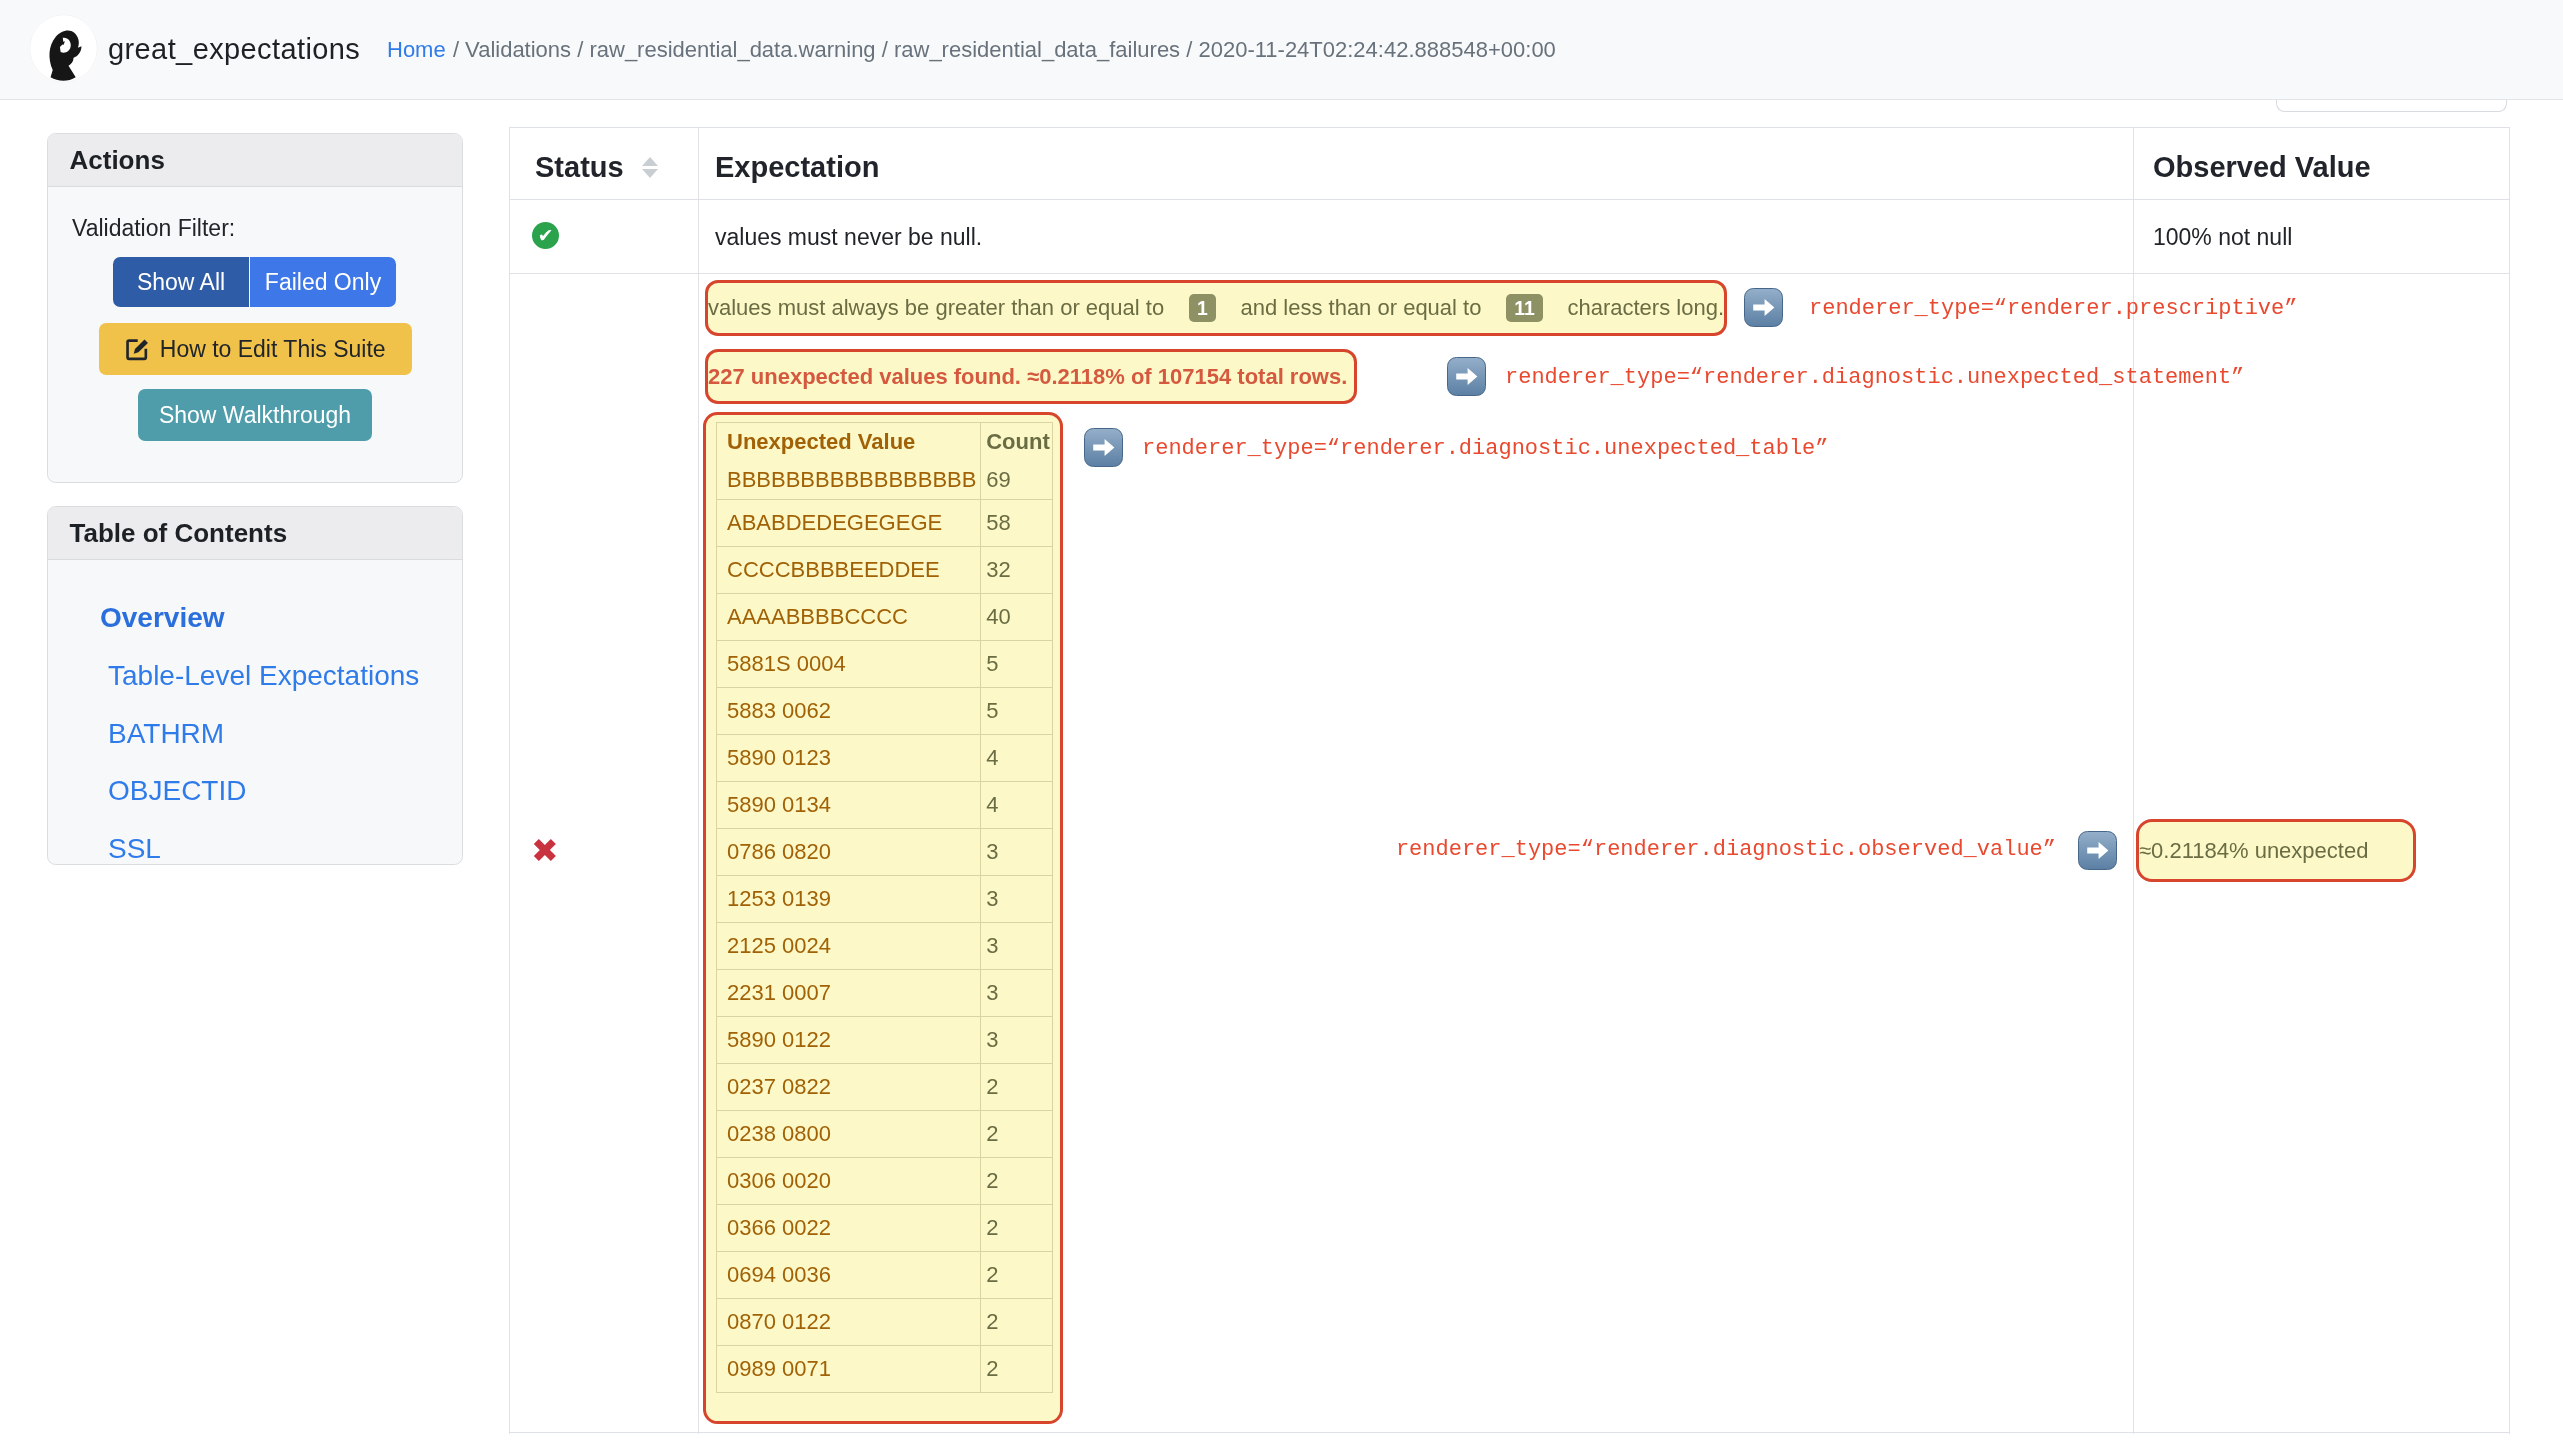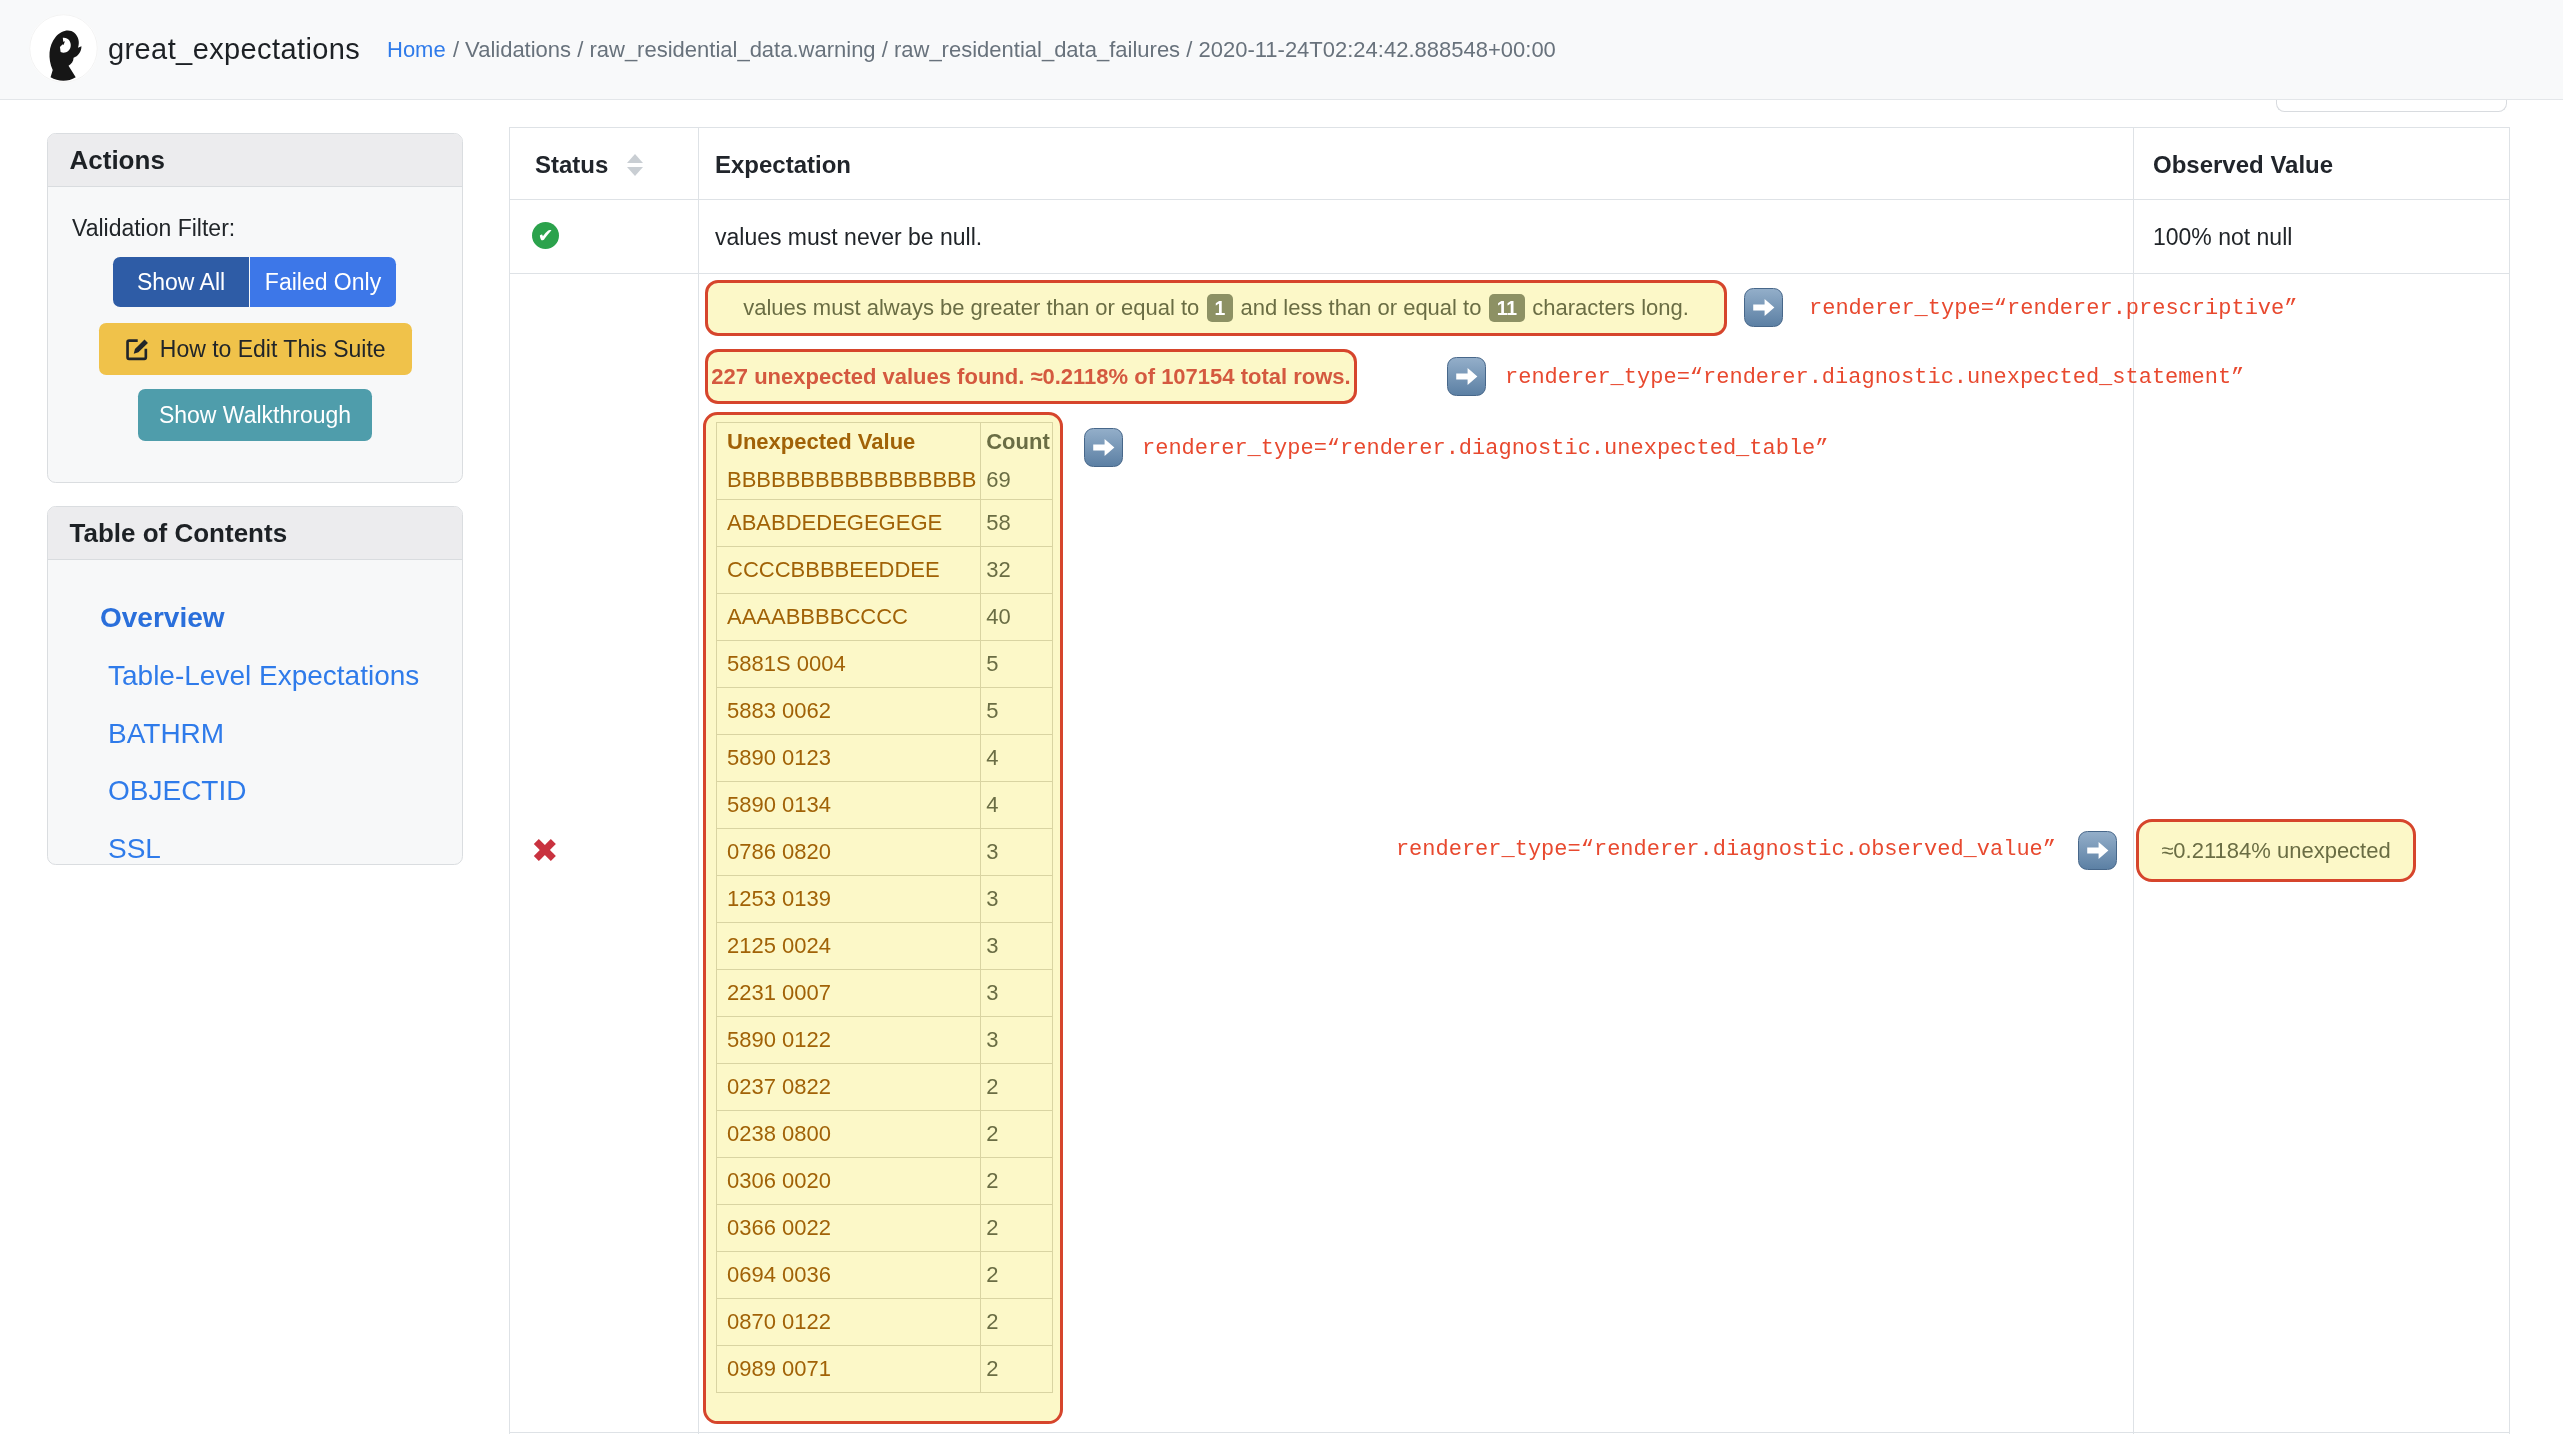--- a/index.html
+++ b/index.html
@@ -26,29 +26,29 @@
   .btn{display:flex;align-items:center;justify-content:center;color:#fff;font-size:23px;cursor:pointer;box-sizing:border-box;white-space:nowrap;}
   .btn-showall{left:113px;top:257px;width:136px;height:50px;background:#2e5ca6;border-radius:7.2px 0 0 7.2px;}
   .btn-failedonly{left:250px;top:257px;width:146px;height:50px;background:#3d77e8;border-radius:0 7.2px 7.2px 0;}
   .btn-edit{left:99px;top:323px;width:313px;height:52px;background:#f0c24a;border-radius:7.2px;color:#212529;gap:10px;}
   .btn-walkthrough{left:138px;top:389px;width:234px;height:52px;background:#4f9dab;border-radius:7.2px;}
   .toc-item{left:108px;height:29px;display:flex;align-items:center;font-size:28px;color:#2f7bea;cursor:pointer;white-space:nowrap;margin-top:20px;}
   .toc-item.active{left:100px;font-weight:bold;color:#2a6fdb;}
   
   .vline{width:1.4px;background:#dee2e6;}
   .hline{height:1.4px;background:#dee2e6;}
-  .th{font-size:24px;font-weight:bold;color:#21252b;white-space:nowrap;}
+  .th{font-size:29px;font-weight:bold;color:#21252b;white-space:nowrap;}
   .td{font-size:23px;color:#212529;white-space:nowrap;}
   .sort-icon{display:inline-flex;flex-direction:column;gap:3.6px;margin-left:18.7px;}
   .sort-icon .up{width:0;height:0;border-left:8px solid transparent;border-right:8px solid transparent;border-bottom:9.3px solid #c9ced3;}
   .sort-icon .down{width:0;height:0;border-left:8px solid transparent;border-right:8px solid transparent;border-top:9.3px solid #c9ced3;}
   .check-circle{width:27px;height:27px;border-radius:50%;background:#2ba24c;color:#fff;display:flex;align-items:center;justify-content:center;font-size:18.7px;font-weight:bold;}
   .fail-x{font-size:33px;font-weight:bold;color:#c9323f;line-height:1;}
   
-  .callout{background:#fcf8c8;border:3.6px solid #d6452c;border-radius:13px;box-sizing:border-box;display:flex;align-items:center;justify-content:center;}
+  .callout{background:#fcf8c8;border:3.6px solid #d6452c;border-radius:13px;box-sizing:border-box;display:flex;align-items:center;justify-content:space-between;}
   .olive{color:#6a6d44;}
   .callout-prescriptive{left:705px;top:280px;width:1022px;height:56px;font-size:22px;white-space:nowrap;}
   .range-badge{background:#8d9164;color:#fff;font-size:19.4px;font-weight:bold;border-radius:5px;padding:2.2px 8px;margin:0 7.2px;}
   .callout-statement{left:705px;top:349px;width:652px;height:55px;font-size:22px;font-weight:bold;color:#d4593f;white-space:nowrap;}
   .callout-table{left:703px;top:412px;width:360px;height:1012px;background:#fcf8c8;border:3.6px solid #d6452c;border-radius:14.4px;box-sizing:border-box;}
   .callout-observed{left:2136px;top:819px;width:280px;height:63px;border-radius:16px;font-size:22px;white-space:nowrap;}
   .mono{font-family:"Liberation Mono","DejaVu Sans Mono",monospace;font-size:22px;color:#e8492f;white-space:nowrap;}
   .arrow-btn{width:39px;height:39px;border-radius:9.3px;background:linear-gradient(#93aec9,#5c80a4);border:1.4px solid #47678a;box-sizing:border-box;display:flex;align-items:center;justify-content:center;}
   .arrow-btn svg{width:29px;height:29px;}
   

